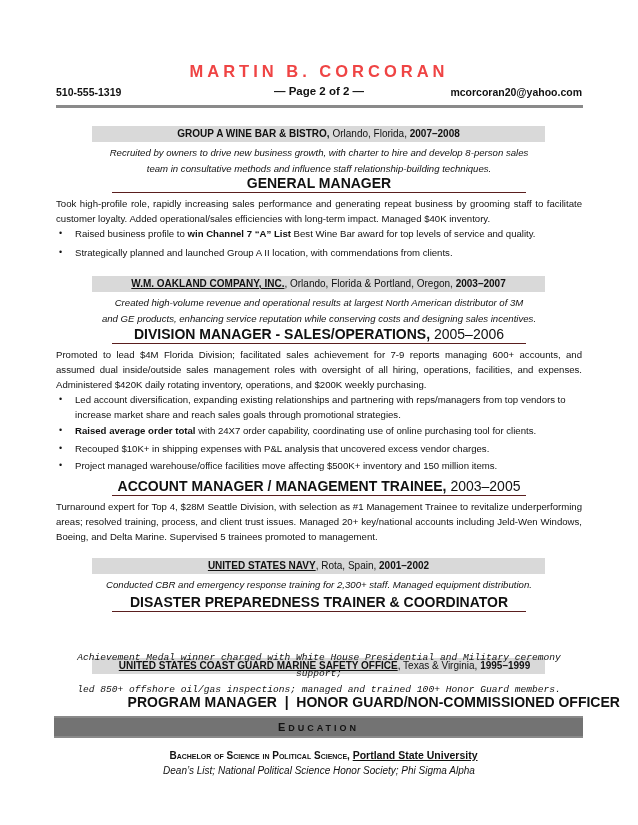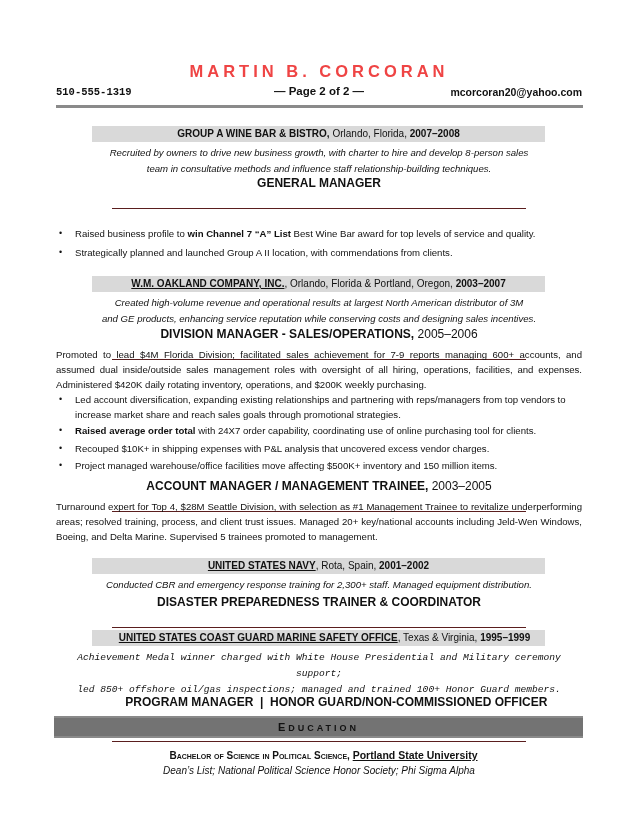--- a/index.html
+++ b/index.html
@@ -11,42 +11,42 @@
   .page { position: absolute; left: 0; top: 0; width: 638px; height: 825px; }
 
   .name {
     position: absolute; top: 62px; left: 0; width: 638px; text-align: center;
     font-size: 16.5px; font-weight: bold; letter-spacing: 4px; color: #ef4444;
   }
   .contact-row {
     position: absolute; top: 86px; left: 56px; width: 526px; height: 16px;
     font-size: 10.5px; font-weight: bold;
   }
-  .contact-row .phone { position: absolute; left: 0; top: 0; font-family: Liberation Mono, monospace; }
+  .contact-row .phone { position: absolute; left: 0; top: 0; }
   .contact-row .pageno { position: absolute; left: 0; width: 526px; text-align: center; top: -1px; font-size: 11.5px; }
   .contact-row .email { position: absolute; right: 0; top: 0; }
   .header-rule {
     position: absolute; top: 105px; left: 56px; width: 527px; height: 3px; background: #8a8a8a;
   }
 
   .company-bar {
     position: absolute; left: 92px; width: 453px; height: 16px; background: #d9d9d9;
     text-align: center; font-size: 10px; line-height: 16px; color: #111;
   }
   .company-bar .co { font-weight: bold; }
   .company-bar .co.u { text-decoration: underline; }
   .company-bar .yrs { font-weight: bold; }
 
   .summary {
     position: absolute; left: 60px; width: 518px; text-align: center;
     font-style: italic; font-size: 9.6px; line-height: 16px; color: #111;
   }
   .role {
     position: absolute; left: 112px; width: 414px; text-align: center;
-    font-size: 12px; font-weight: bold; line-height: 14px; padding-bottom: 18px;
+    font-size: 14px; font-weight: bold; line-height: 14px; padding-bottom: 2px;
     border-bottom: 1.5px solid #5a1e1e;
   }
   .role .yr { font-weight: normal; }
 
   .para {
     position: absolute; left: 56px; width: 526px; font-size: 9.6px; line-height: 15px;
     text-align: justify; text-align-last: left; color: #111;
   }
   .bullet {
     position: absolute; left: 56px; width: 526px; font-size: 9.6px; line-height: 15px;
@@ -90,20 +90,21 @@
   <div class="company-bar" style="top:126px;">
     <span class="co">GROUP A WINE BAR &amp; BISTRO,</span><span> Orlando, Florida, </span><span class="yrs">2007–2008</span>
   </div>
   <div class="summary" style="top:145px;">
     <div>Recruited by owners to drive new business growth, with charter to hire and develop 8-person sales</div>
     <div>team in consultative methods and influence staff relationship-building techniques.</div>
   </div>
   <div class="role" style="top:176px;">
     <span>GENERAL MANAGER</span>
   </div>
+  <div class="para" style="top:196px;">Took high-profile role, rapidly increasing sales performance and generating repeat business by grooming staff to facilitate customer loyalty. Added operational/sales efficiencies with long-term impact. Managed $40K inventory.</div>
   <div class="bullet" style="top:226px;">
     <span class="dot">•</span>
     <span>Raised business profile to </span><b>win Channel 7 “A” List</b><span> Best Wine Bar award for top levels of service and quality.</span>
   </div>
   <div class="bullet" style="top:245px;">
     <span class="dot">•</span>
     <span>Strategically planned and launched Group A II location, with commendations from clients.</span>
   </div>
 
   <div class="company-bar" style="top:276px;">
@@ -142,21 +143,21 @@
   <div class="company-bar" style="top:558px;">
     <span class="co u">UNITED STATES NAVY</span><span>, Rota, Spain, </span><span class="yrs">2001–2002</span>
   </div>
   <div class="summary" style="top:577px;">
     <div>Conducted CBR and emergency response training for 2,300+ staff. Managed equipment distribution.</div>
   </div>
   <div class="role" style="top:595px;">
     <span>DISASTER PREPAREDNESS TRAINER &amp; COORDINATOR</span>
   </div>
 
-  <div class="company-bar" style="top:630px;padding-left:12px;">
+  <div class="company-bar" style="top:658px;padding-left:12px;">
     <span class="co u">UNITED STATES COAST GUARD MARINE SAFETY OFFICE</span><span>, Texas &amp; Virginia, </span><span class="yrs">1995–1999</span>
   </div>
   <div class="summary" style="top:650px;font-family:Liberation Mono, monospace;">
     <div>Achievement Medal winner charged with White House Presidential and Military ceremony support;</div>
     <div>led 850+ offshore oil/gas inspections; managed and trained 100+ Honor Guard members.</div>
   </div>
   <div class="role" style="top:681px; white-space: pre;">
     <span>PROGRAM MANAGER  |  HONOR GUARD/NON-COMMISSIONED OFFICER</span>
   </div>
 

